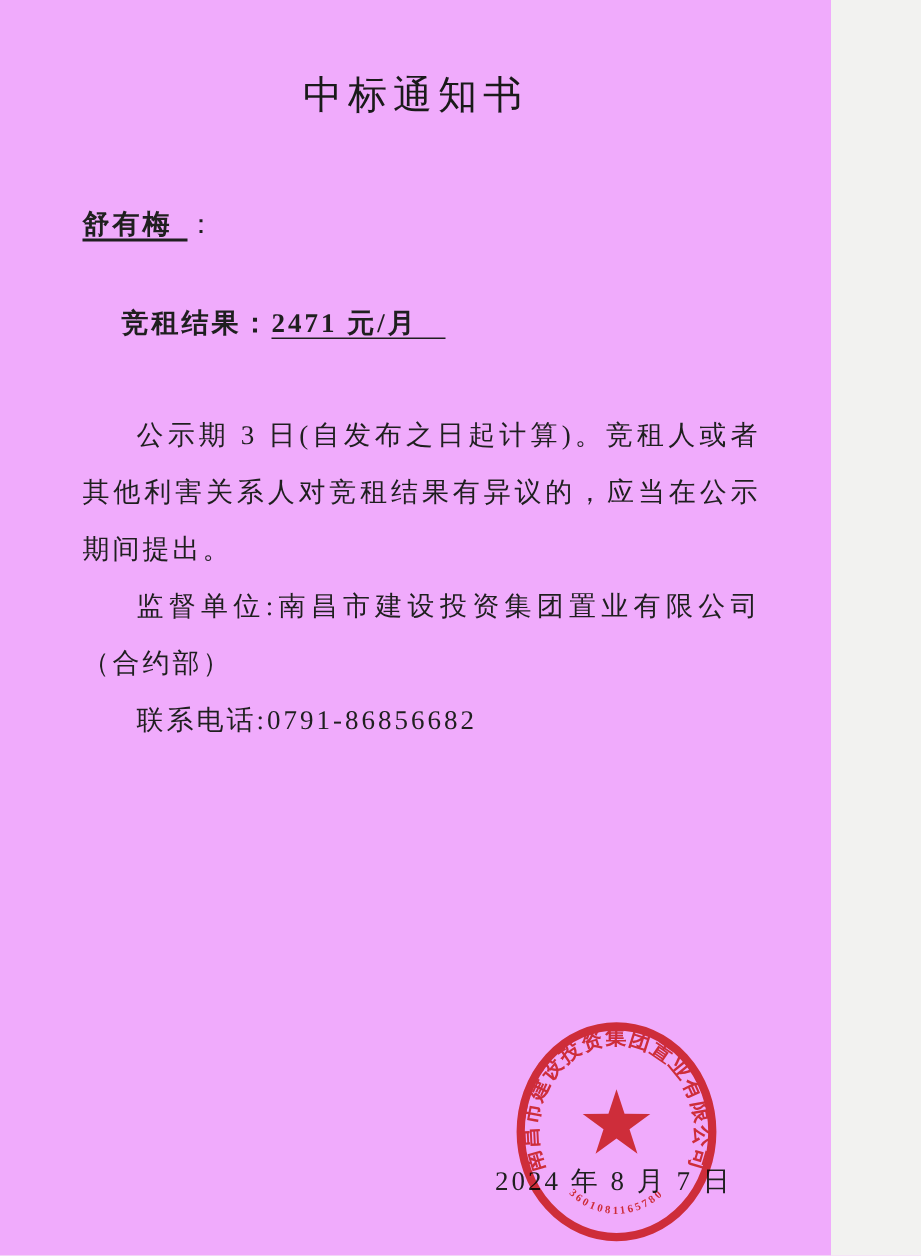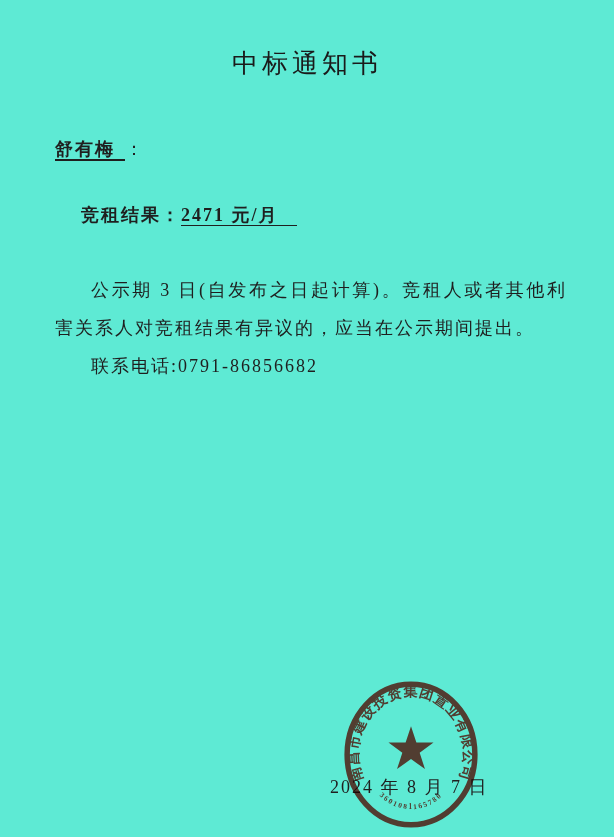--- a/index.html
+++ b/index.html
@@ -3,22 +3,22 @@
 <meta charset="utf-8">
 <style>
   html, body { margin: 0; padding: 0; }
   body {
     width: 614px; height: 837px;
     background: #f2f2f0;
     font-family: "Liberation Serif", "DejaVu Serif", serif;
   }
   .page {
     position: relative;
-    width: 614px; height: 837px;
-    background: #5eead4;
+    width: 554px; height: 837px;
+    background: #f0abfc;
     overflow: hidden;
     color: #1f1f1f;
   }
   .title {
     margin: 0;
     padding-top: 46px;
     text-align: center;
     font-size: 26px;
     font-weight: 400;
     letter-spacing: 4px;
@@ -78,20 +78,21 @@
 
   <h1 class="title">中标通知书</h1>
 
   <div class="content">
     <p class="salutation"><span class="recipient">舒有梅</span><span>：</span></p>
 
 
     <p class="result-line"><span class="result-label">竞租结果：</span><span class="result-value">2471 元/月</span></p>
 
     <p class="indent notice">公示期 3 日(自发布之日起计算)。竞租人或者其他利害关系人对竞租结果有异议的，应当在公示期间提出。</p>
+    <p class="indent">监督单位:南昌市建设投资集团置业有限公司（合约部）</p>
     <p class="indent">联系电话:0791-86856682</p>
   </div>
 
   <div class="signature sig-date">2024 年 8 月 7 日</div>
 
   <svg class="stamp" viewBox="0 0 160 170">
     <defs>
       <path id="arcTop" d="M 25.5 106.9 A 58 64 0 1 1 134.5 106.9" fill="none"></path>
       <path id="arcBottom" d="M 40.2 124.3 A 52 58 0 0 0 119.8 124.3" fill="none"></path>
     </defs>

